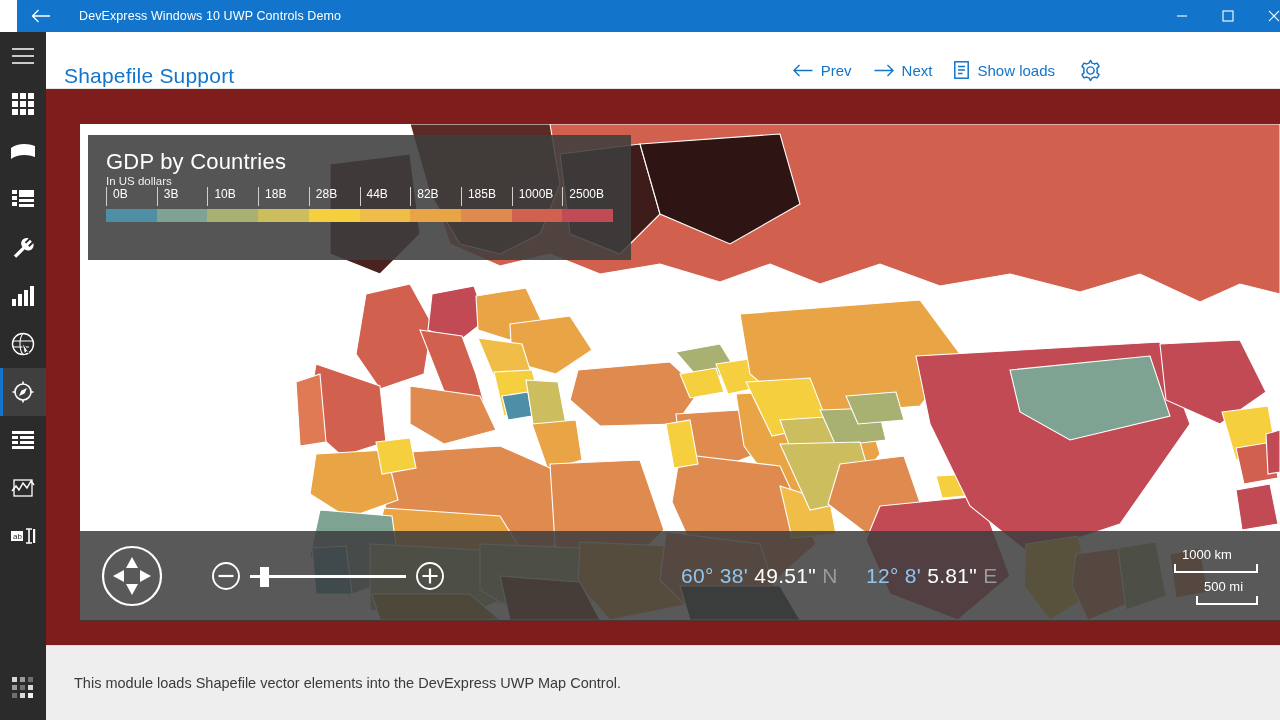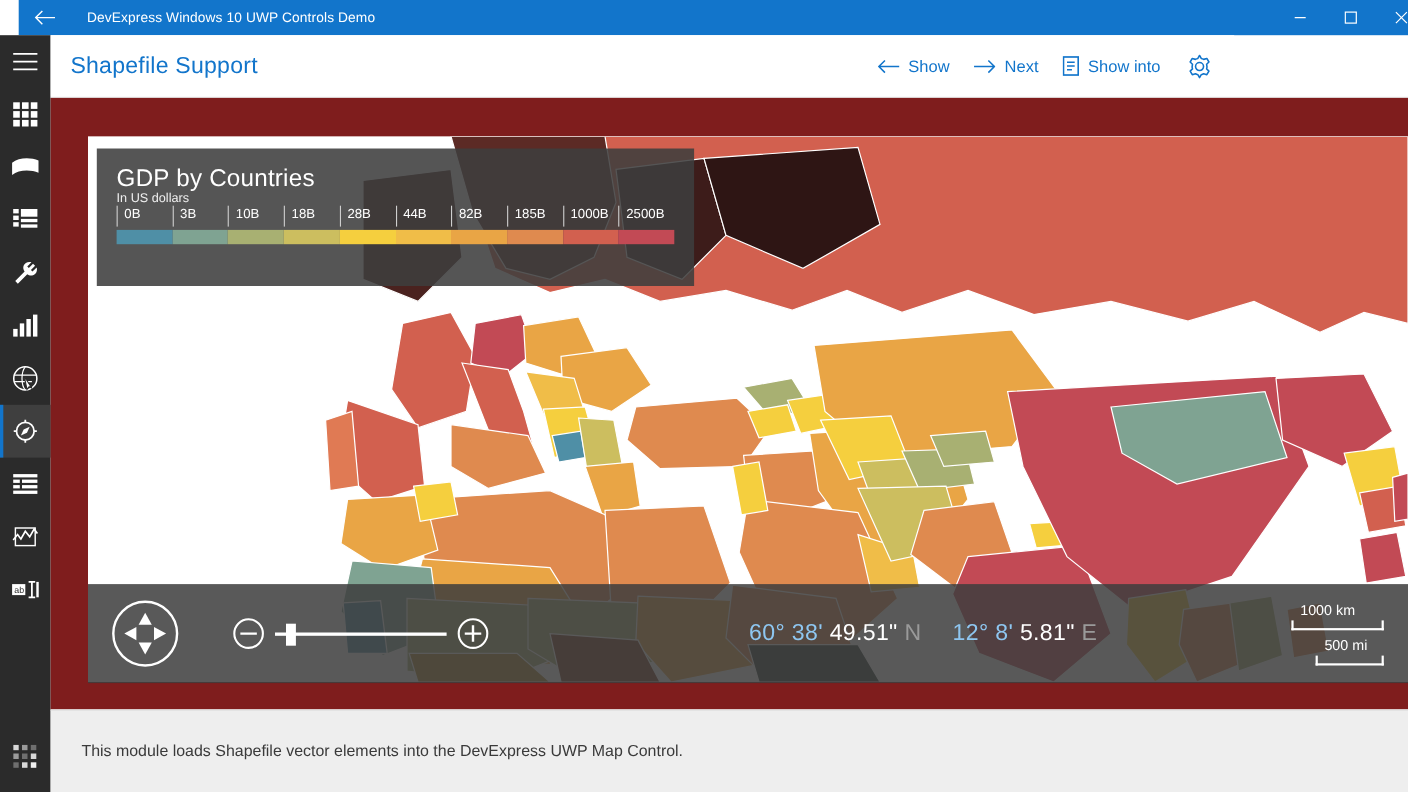--- a/index.html
+++ b/index.html
@@ -49,21 +49,21 @@
   .rail-bottom {
     position: absolute; left: 0; bottom: 8px; width: 46px; height: 48px;
     display: flex; align-items: center; justify-content: center;
   }
 
   
   .header {
     position: absolute; top: 32px; left: 46px;
     width: 1076px; height: 56px;
     background: #ffffff;
-    display: flex; align-items: center;
+    display: flex; align-items: flex-end;
   }
   .page-title {
     color: #1275cb; font-size: 21px; padding-left: 18px; font-weight: 400;
     letter-spacing: .2px;
   }
   .header-spacer { flex: 1; }
   .hdr-actions { display: flex; align-items: center; padding-right: 14px; gap: 0; }
   .hdr-btn {
     display: flex; align-items: center; gap: 8px;
     color: #1275cb; font-size: 15px; padding: 6px 11px;
@@ -318,36 +318,36 @@
 
   <div class="header">
     <div class="page-title">Shapefile Support</div>
     <div class="header-spacer"></div>
     <div class="hdr-actions">
 
       <div class="hdr-btn">
         <svg width="20" height="13" viewBox="0 0 20 13">
           <path d="M6.5 1 L1 6.5 L6.5 12 M1 6.5 H19.5" stroke="#1275cb" stroke-width="1.4" fill="none"></path>
         </svg>
-        <span>Show</span>
+        <span>Prev</span>
       </div>
 
       <div class="hdr-btn">
         <svg width="20" height="13" viewBox="0 0 20 13">
           <path d="M13.5 1 L19 6.5 L13.5 12 M19 6.5 H0.5" stroke="#1275cb" stroke-width="1.4" fill="none"></path>
         </svg>
         <span>Next</span>
       </div>
 
       <div class="hdr-btn">
         <svg width="15" height="18" viewBox="0 0 15 18">
           <rect x="0.8" y="0.8" width="13.4" height="16.4" stroke="#1275cb" stroke-width="1.5" fill="none"></rect>
           <path d="M4 5.5 H11 M4 9 H11 M4 12.5 H8.5" stroke="#1275cb" stroke-width="1.4"></path>
         </svg>
-        <span>Show into</span>
+        <span>Show loads</span>
       </div>
 
       <div class="hdr-icon-btn">
         <svg width="23" height="23" viewBox="0 0 24 24">
           <path d="M12 8.2 A3.8 3.8 0 1 0 12 15.8 A3.8 3.8 0 1 0 12 8.2 Z
                    M12 1.5 L13.6 4.3 A8 8 0 0 1 15.9 5.2 L18.9 4.3 L20.9 7.7 L18.7 9.8
                    A8 8 0 0 1 18.7 14.2 L20.9 16.3 L18.9 19.7 L15.9 18.8
                    A8 8 0 0 1 13.6 19.7 L12 22.5 L10.4 19.7 A8 8 0 0 1 8.1 18.8
                    L5.1 19.7 L3.1 16.3 L5.3 14.2 A8 8 0 0 1 5.3 9.8 L3.1 7.7
                    L5.1 4.3 L8.1 5.2 A8 8 0 0 1 10.4 4.3 Z" stroke="#1275cb" stroke-width="1.5" fill="none" stroke-linejoin="round"></path>

